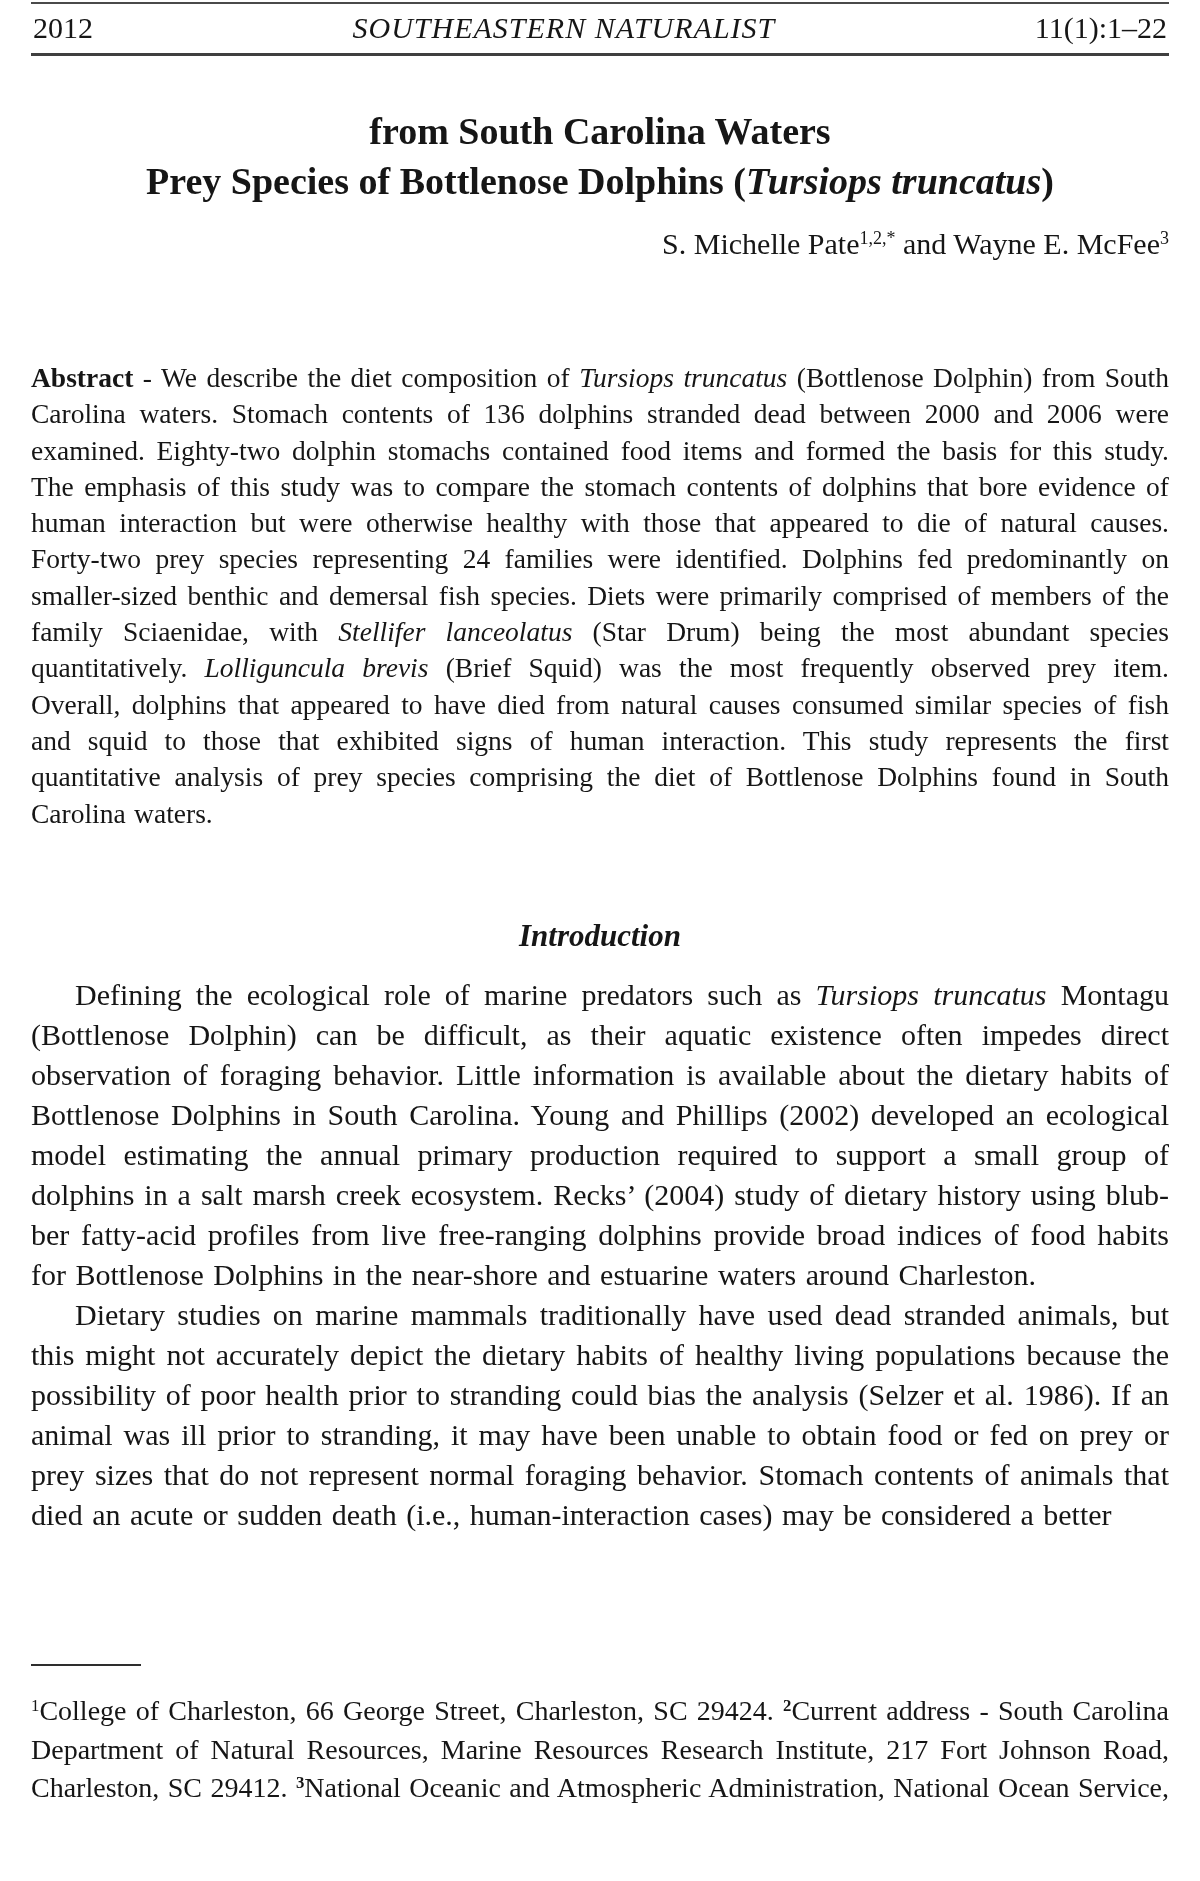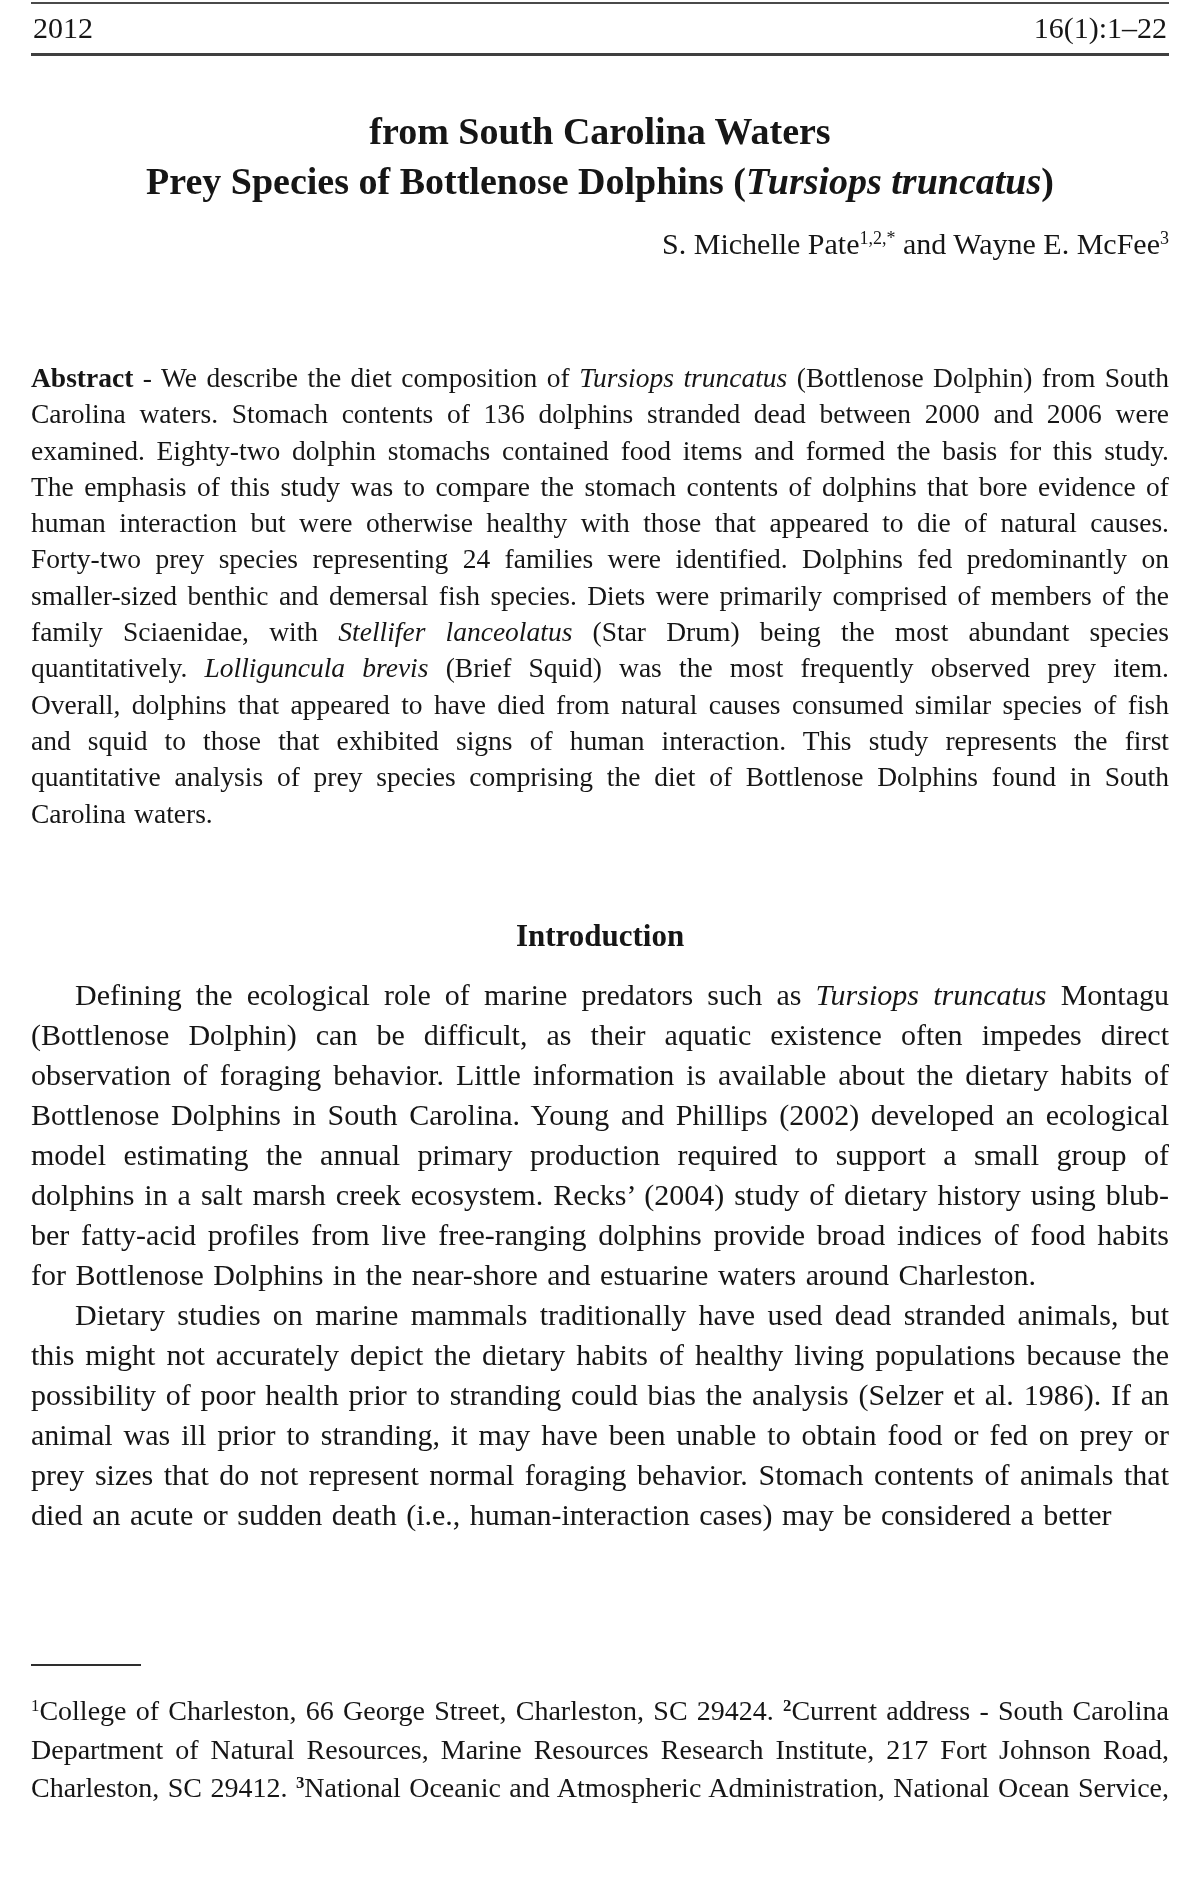--- a/index.html
+++ b/index.html
@@ -51,20 +51,21 @@
     font-size: 27.5px;
     line-height: 36.3px;
     word-spacing: 1.5px;
   }
   .section-heading {
     margin: 50px 0 0 0;
     text-align: center;
     font-size: 31px;
     line-height: 34px;
     font-weight: bold;
+    font-style: italic;
   }
   .intro-body {
     margin-top: 22px;
     height: 680px;
   }
   .body-para {
     margin: 0;
     text-align: justify;
     font-size: 30px;
     line-height: 40px;
@@ -94,21 +95,22 @@
     top: -0.55em;
   }
 </style>
 </head>
 <body>
 
 <div class="page">
 
   <header class="running-head">
     <span>2012</span>
-    <span>16(1):1–22</span>
+    <span class="journal">SOUTHEASTERN NATURALIST</span>
+    <span>11(1):1–22</span>
   </header>
 
   <h1 class="title">
     <span class="title-line">from South Carolina Waters</span>
     <span class="title-line"><span>Prey Species of Bottlenose Dolphins (</span><span class="i">Tursiops truncatus</span><span>)</span></span>
   </h1>
 
   <div class="authors"><span>S. Michelle Pate</span><sup>1,2,*</sup><span> and </span><span>Wayne E. McFee</span><sup>3</sup></div>
 
   <p class="abstract"><span class="b">Abstract</span><span> - </span><span>We describe the diet composition of </span><span class="i">Tursiops truncatus</span><span> (Bottlenose Dolphin) from South Carolina waters. Stomach contents of 136 dolphins stranded dead between 2000 and 2006 were examined. Eighty-two dolphin stomachs contained food items and formed the basis for this study. The emphasis of this study was to compare the stomach contents of dolphins that bore evidence of human interaction but were otherwise healthy with those that appeared to die of natural causes. Forty-two prey species representing 24 families were identified. Dolphins fed predominantly on smaller-sized benthic and dem­ersal fish species. Diets were primarily comprised of members of the family Sciaenidae, with </span><span class="i">Stellifer lanceolatus</span><span> (Star Drum) being the most abundant species quantitatively. </span><span class="i">Lolliguncula brevis</span><span> (Brief Squid) was the most frequently observed prey item. Overall, dolphins that appeared to have died from natural causes consumed similar species of fish and squid to those that exhibited signs of human interaction. This study represents the first quantitative analysis of prey species comprising the diet of Bottlenose Dolphins found in South Carolina waters.</span></p>

